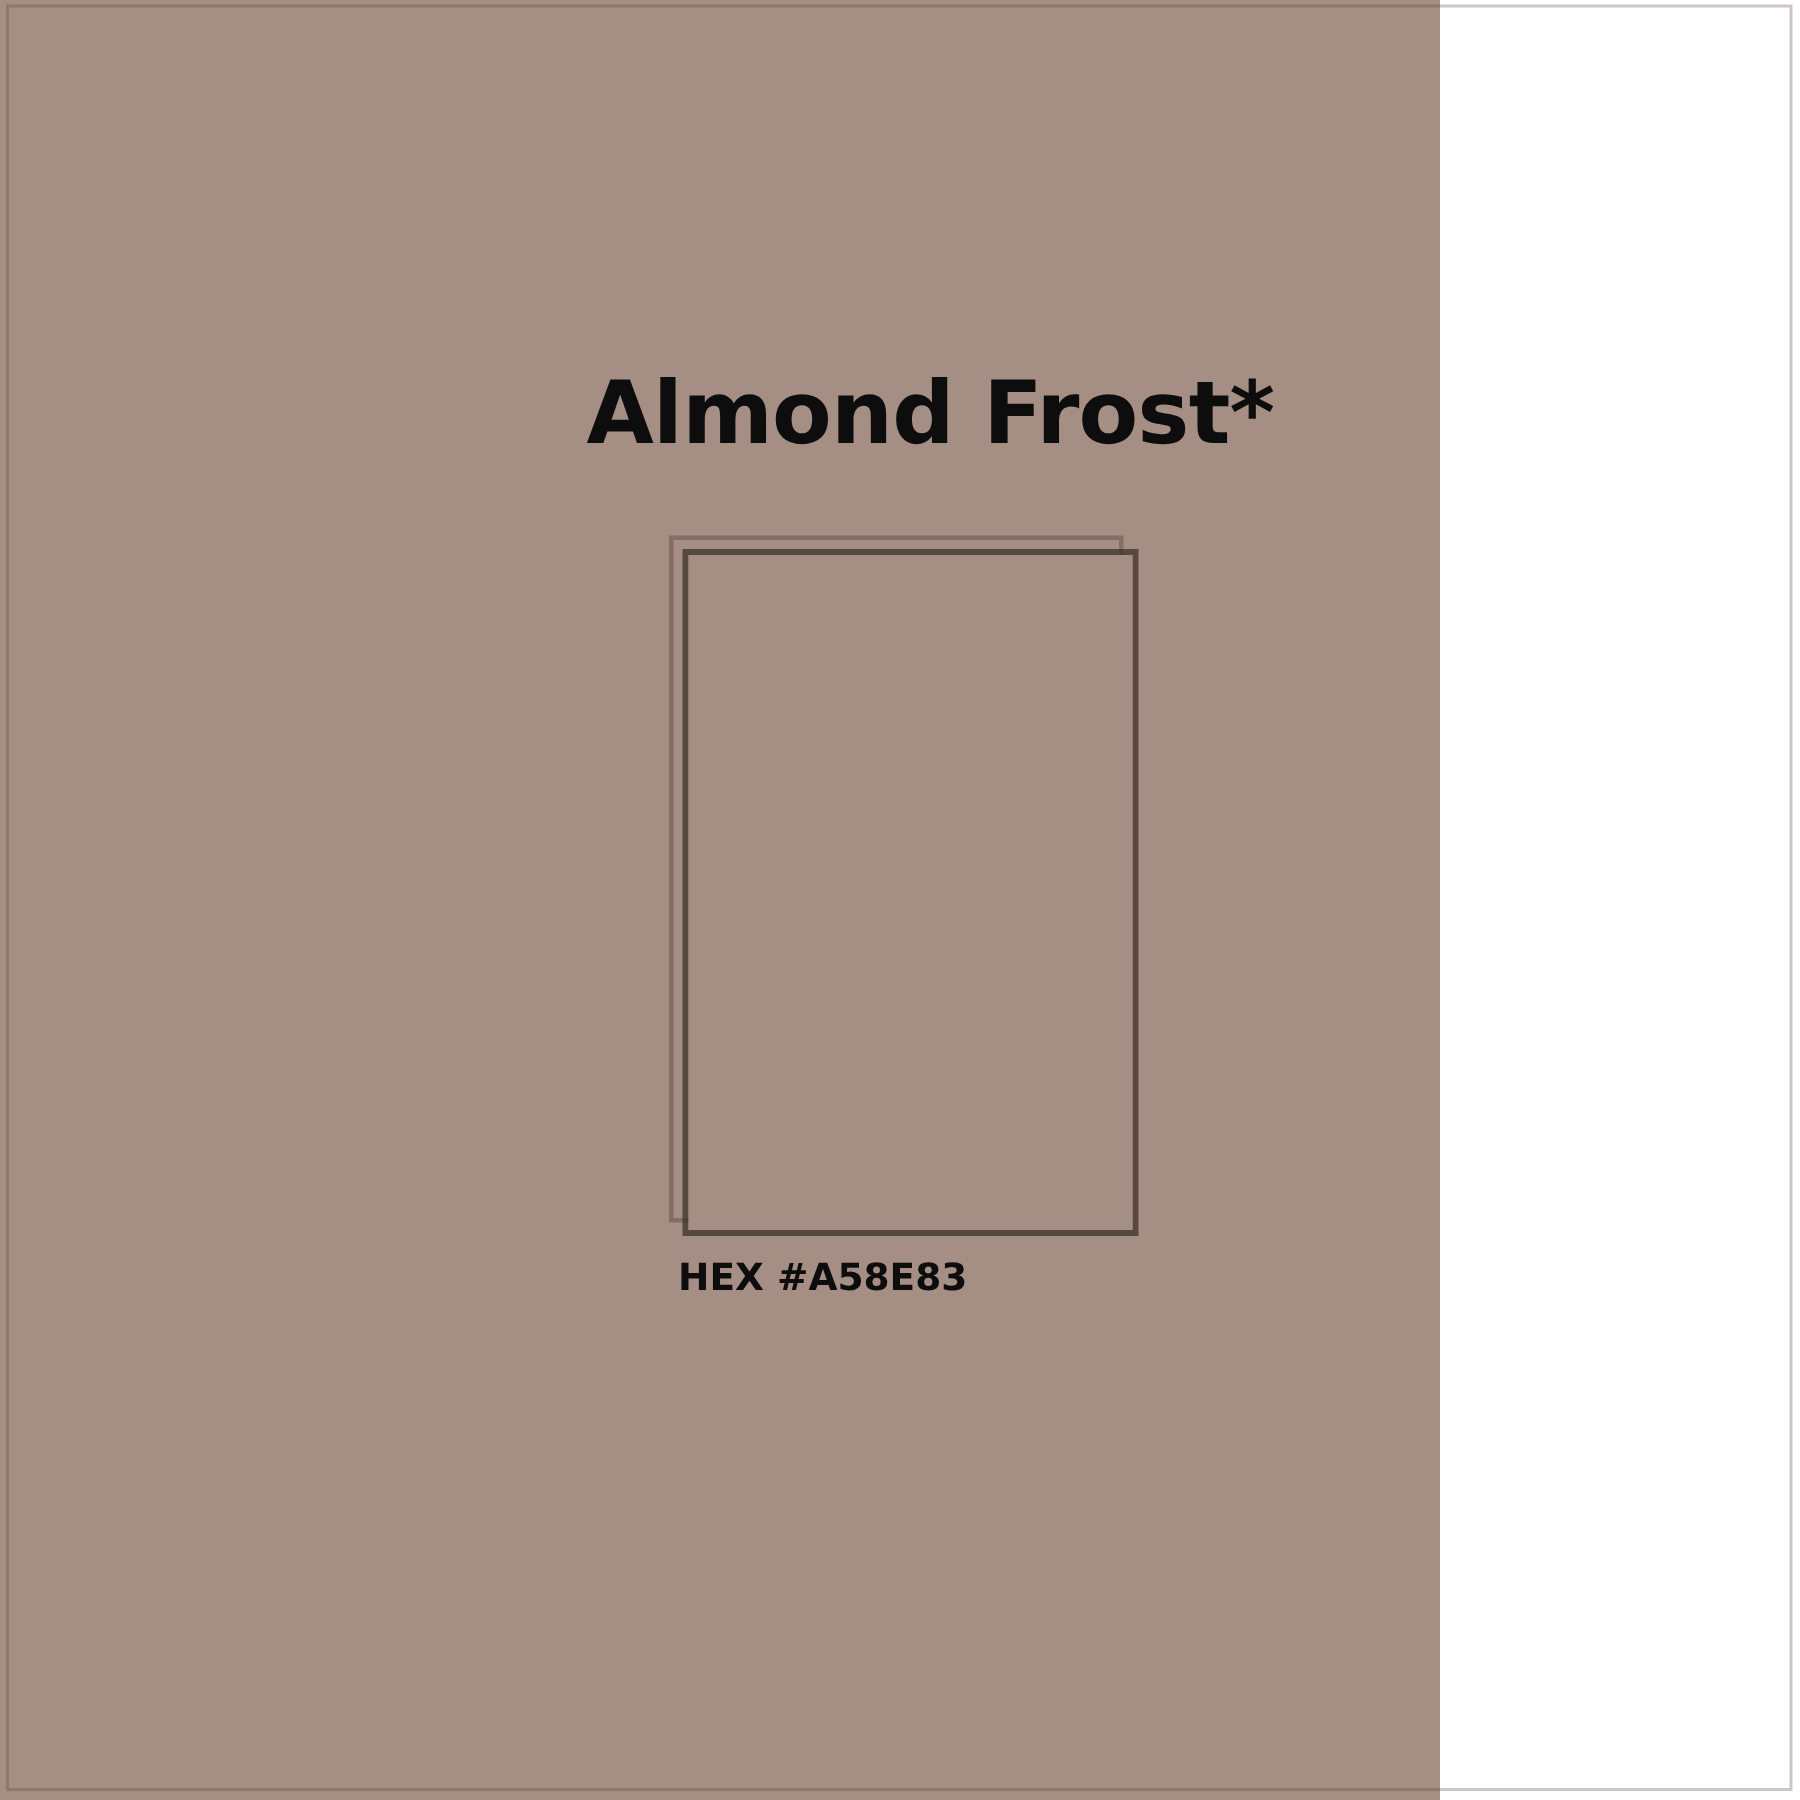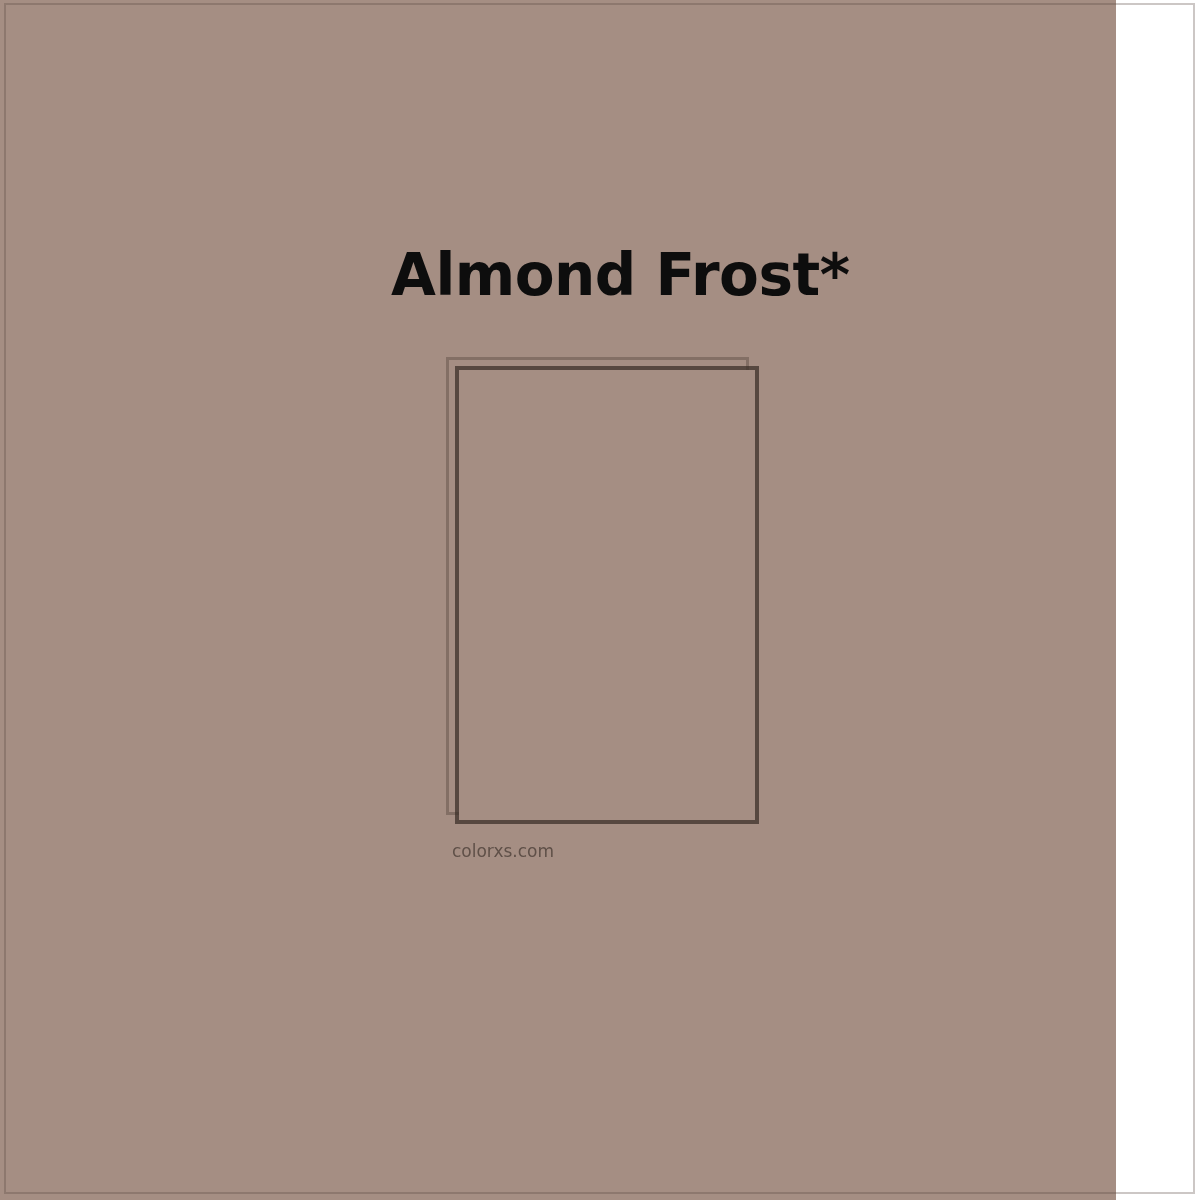--- a/index.html
+++ b/index.html
@@ -10,21 +10,21 @@
   body {
     width: 1200px;
     height: 1200px;
     overflow: hidden;
     font-family: "DejaVu Sans", "Liberation Sans", sans-serif;
   }
 
   
   #color-card {
     position: relative;
-    width: 1116px;
+    width: 960px;
     height: 1200px;
     background: #a58e83;
     box-sizing: border-box;
   }
 
   
   #page-inset-border {
     position: absolute;
     left: 4px;
     top: 3px;
@@ -119,16 +119,16 @@
 
   <div id="color-title" style="color: rgb(13, 13, 13);">Almond Frost*</div>
 
   <div id="swatch-frame">
     <div id="swatch-outline-back"></div>
     <div id="swatch-outline-front"></div>
     <div id="swatch-fill" style="background: rgb(165, 142, 131);"></div>
   </div>
 
   <div id="swatch-values">
-    <div id="source-attribution">colorxs.com</div>
+    <div class="value-line" id="hex-value">HEX #A58E83</div>
   </div>
 
 </div>
 
 </body></html>

